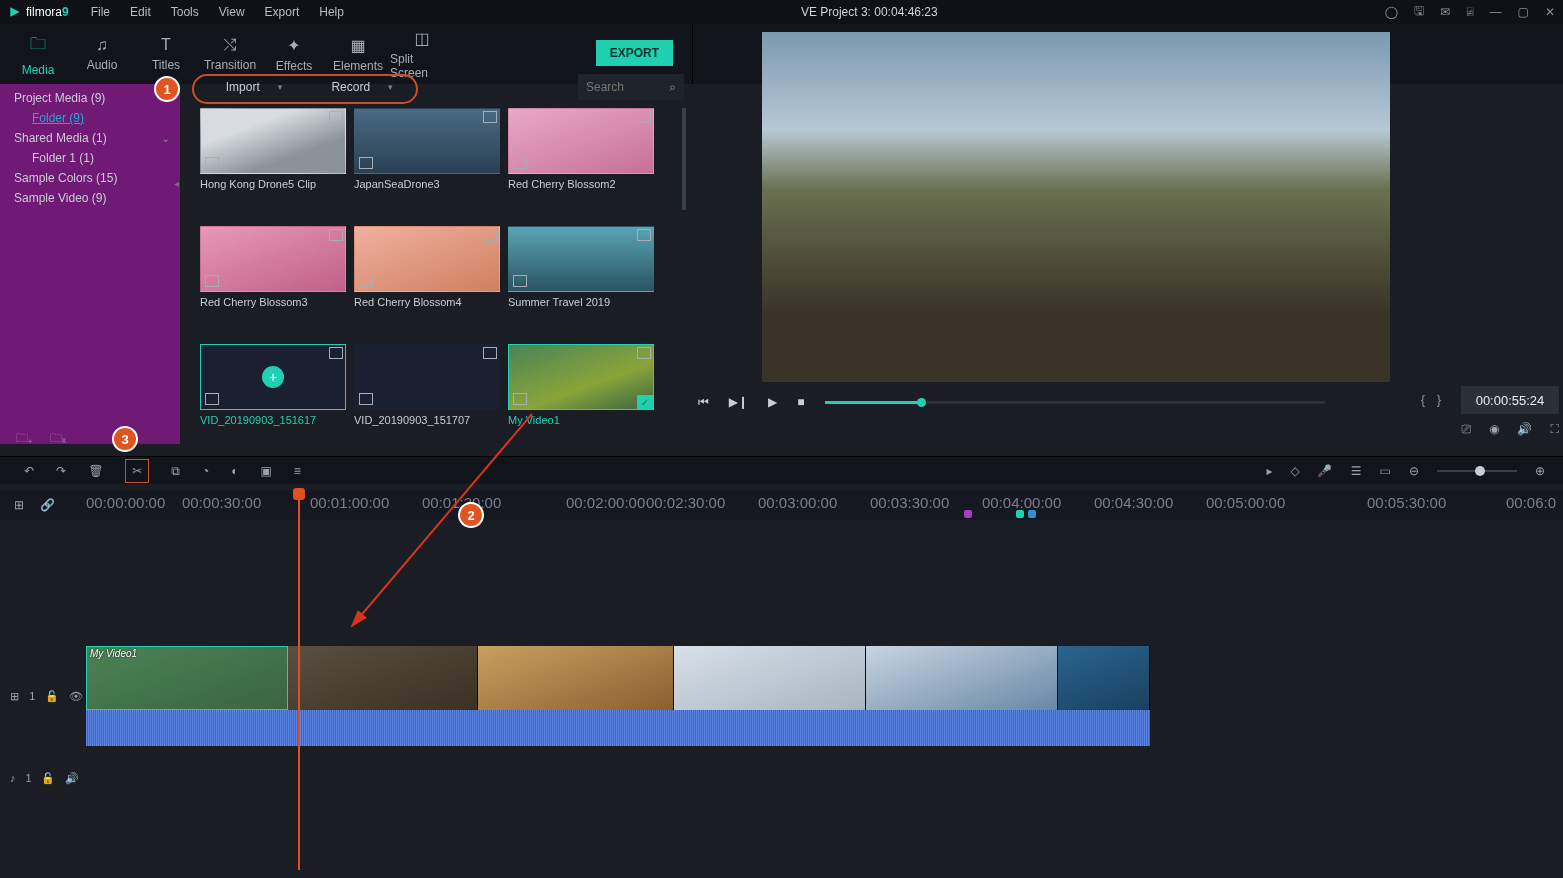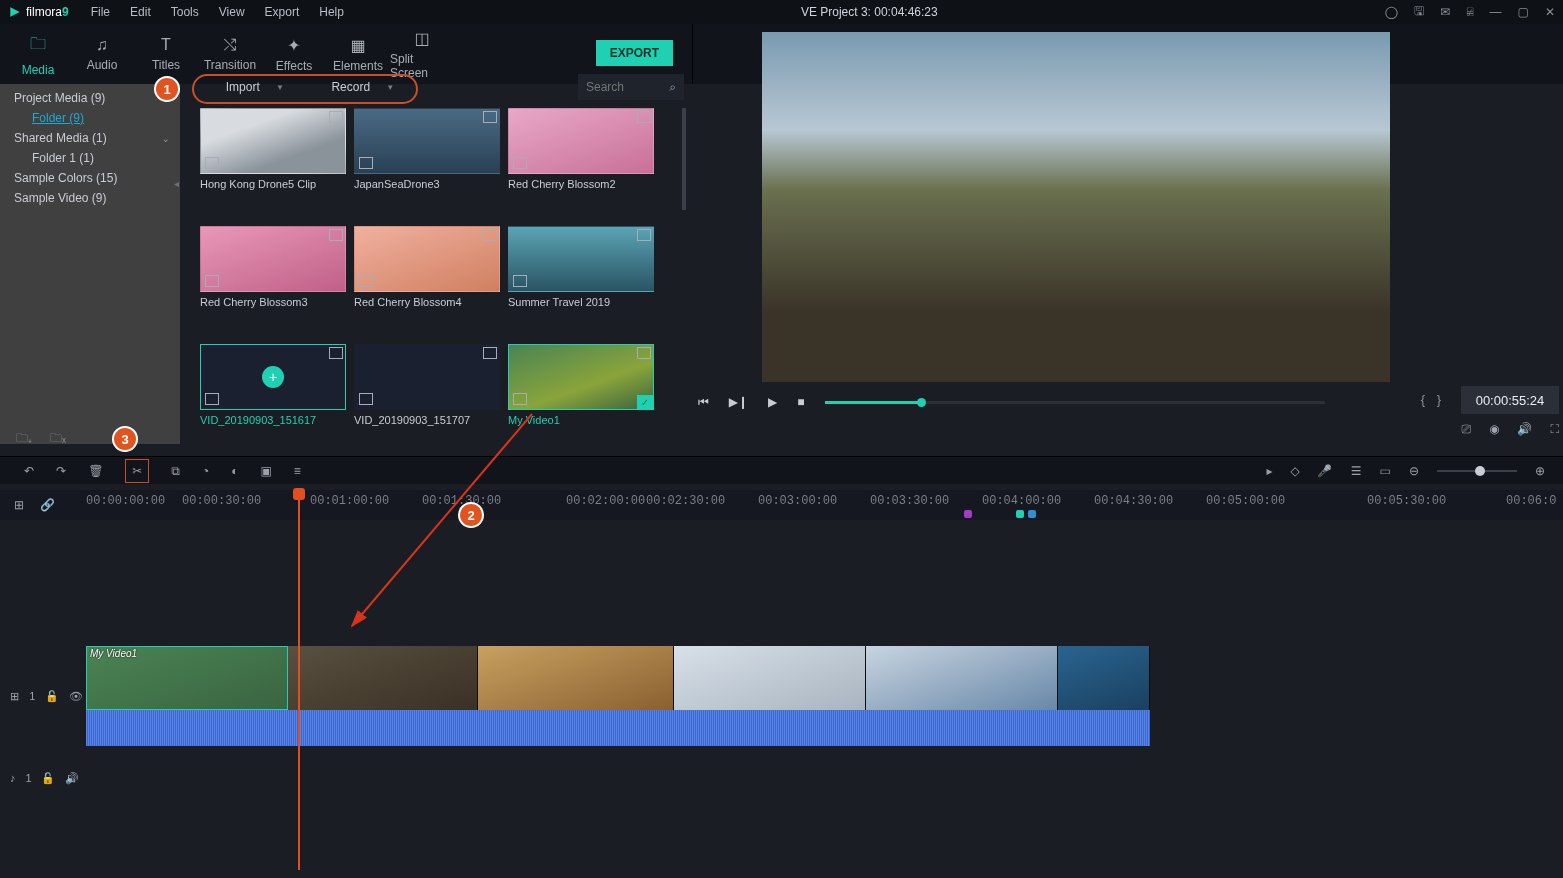--- a/index.html
+++ b/index.html
@@ -16,21 +16,21 @@
 
 
 .toolbar { height:60px; background:#11141b; display:flex; align-items:center; padding-left:6px; position:relative; }
 .tool-tab { width:64px; height:60px; display:flex; flex-direction:column; align-items:center; justify-content:center; gap:4px; color:#a8acb4; cursor:pointer; }
 .tool-tab.active { color:#1fd1b2; }
 .tool-tab .ico { font-size:16px; }
 .export-btn { position:absolute; right:890px; top:16px; background:#1fd1b2; color:#08322a; font-weight:700; padding:6px 14px; border:none; cursor:pointer; font-size:12px; }
 .toolbar .vdiv { position:absolute; left:692px; top:0; width:1px; height:60px; background:#000; }
 
 
-.left-tree { position:absolute; left:0; top:84px; width:180px; height:360px; background:#404040; padding:4px 0; }
+.left-tree { position:absolute; left:0; top:84px; width:180px; height:360px; background:#701a75; padding:4px 0; }
 .tree-row { padding:3px 0 3px 14px; color:#c8ccd4; display:flex; align-items:center; cursor:pointer; }
 .tree-row.link { color:#1fa8d1; text-decoration:underline; padding-left:32px; }
 .tree-row .exp { margin-left:auto; margin-right:10px; color:#8a8f99; font-size:10px; }
 .tree-row.ind1 { padding-left:32px; }
 .tree-arrow { position:absolute; left:174px; top:178px; color:#6a6f79; font-size:10px; }
 .tree-bottom { position:absolute; left:0; top:424px; width:180px; height:30px; display:flex; align-items:center; gap:18px; padding-left:16px; color:#8a8f99; }
 
 
 .import-bar { position:absolute; left:192px; top:74px; width:488px; height:30px; display:flex; align-items:flex-start; }
 .import-bar .oval { position:absolute; left:0; top:0; width:226px; height:30px; border:2px solid #c94f2a; border-radius:16px; pointer-events:none; }
@@ -72,21 +72,21 @@
 .tl-tools .ico { cursor:pointer; }
 .tl-tools .cut-box { width:24px; height:24px; border:1px solid #c94f2a; display:flex; align-items:center; justify-content:center; }
 .tl-tools .right { margin-left:auto; display:flex; align-items:center; gap:18px; padding-right:18px; }
 .tl-tools .zoom-track { width:80px; height:2px; background:#3a3f49; position:relative; }
 .tl-tools .zoom-track .knob { position:absolute; left:38px; top:-4px; width:10px; height:10px; border-radius:50%; background:#c8ccd4; }
 
 
 .ruler-row { position:absolute; left:0; top:490px; width:1563px; height:30px; background:#151820; display:flex; align-items:center; }
 .ruler-row .left-ico { width:86px; display:flex; gap:16px; padding-left:14px; color:#9ca0aa; }
 .ruler { position:absolute; left:86px; top:0; width:1470px; height:30px; }
-.ruler .tick { position:absolute; top:4px; font-size:12px; color:#7a7f89;font-family:Liberation Mono, monospace; }
+.ruler .tick { position:absolute; top:4px; font-size:15px; color:#7a7f89; }
 .ruler .marker { position:absolute; bottom:2px; width:8px; height:8px; border-radius:2px; }
 .playhead { position:absolute; top:490px; width:2px; background:#e04f1f; z-index:40; }
 .playhead .head { position:absolute; left:-5px; top:-2px; width:12px; height:12px; background:#e04f1f; border-radius:3px; }
 
 
 .tracks { position:absolute; left:0; top:520px; width:1563px; height:358px; background:#1a1d24; overflow:hidden; }
 .track-head { position:absolute; left:0; width:86px; height:36px; display:flex; align-items:center; gap:10px; padding-left:10px; color:#9ca0aa; font-size:11px; }
 .clip-track { position:absolute; left:86px; top:126px; height:64px; width:1064px; display:flex; }
 .clip-seg { height:64px; background:#2a3440; border-right:1px solid #0a0c10; position:relative; }
 .clip-seg.sel { outline:1px solid #1fd1b2; outline-offset:-1px; }

